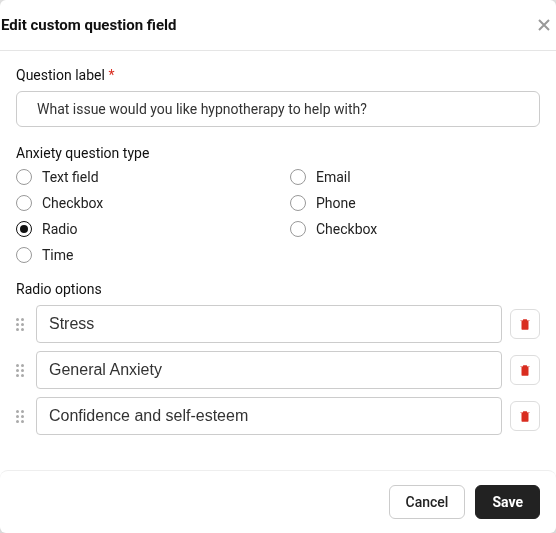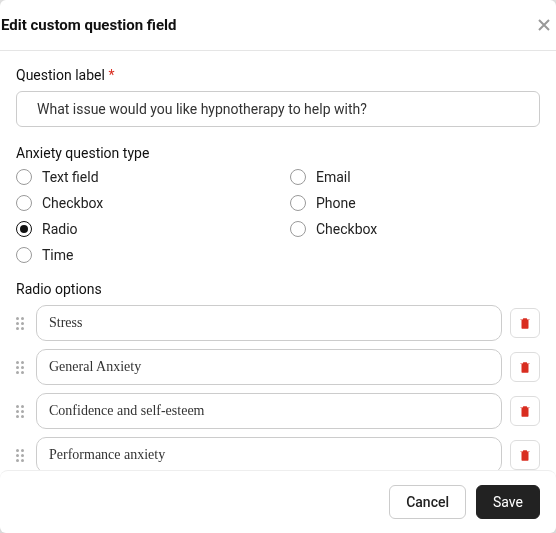--- a/index.html
+++ b/index.html
@@ -118,24 +118,24 @@
       cursor: grab;
       color: #aaa;
       flex-shrink: 0;
     }
     .drag-handle .dots-row { display: flex; gap: 2px; }
     .drag-handle .dot { width: 3px; height: 3px; background: #aaa; border-radius: 50%; }
     .option-input {
       flex: 1;
       padding: 9px 12px;
       border: 1px solid #ccc;
-      border-radius: 10px;
-      font-size: 14px;
+      border-radius: 4px;
+      font-size: 16px;
       color: #333;
-      font-family: Liberation Serif, serif;
+      font-family: Liberation Sans, sans-serif;
     }
     .option-input::placeholder { color: #888; }
     .icon-btn {
       width: 30px;
       height: 30px;
       border: 1px solid #ddd;
       border-radius: 6px;
       background: #fff;
       cursor: pointer;
       display: flex;
@@ -163,21 +163,21 @@
     }
     .btn-secondary {
       background: #fff;
       border: 1px solid #ccc;
       color: #222;
     }
     .btn-primary {
       background: #222;
       border: 1px solid #222;
       color: #fff;
-      font-weight: 400;
+      font-weight: 700;
     }
   </style>
 </head>
 <body>
 
 <div class="modal">
 
   <div class="modal-header">
     <div class="modal-title">Edit custom question field</div>
     <button class="close-btn">
@@ -295,42 +295,20 @@
                 <span class="dot"></span>
               </div>
             </div>
             <input type="text" class="option-input" value="Confidence and self-esteem" style="">
             <button class="icon-btn delete">
               <svg viewBox="0 0 24 24" fill="currentColor">
                 <path d="M6 7h12v13a2 2 0 0 1-2 2H8a2 2 0 0 1-2-2V7zm3-3h6l1 2H8l1-2zM4 6h16v1H4V6z"></path>
               </svg>
             </button>
           </div>
-          <div class="option-row">
-            <div class="drag-handle">
-              <div class="dots-row">
-                <span class="dot"></span>
-                <span class="dot"></span>
-              </div>
-              <div class="dots-row">
-                <span class="dot"></span>
-                <span class="dot"></span>
-              </div>
-              <div class="dots-row">
-                <span class="dot"></span>
-                <span class="dot"></span>
-              </div>
-            </div>
-            <input type="text" class="option-input" value="Performance anxiety" style="">
-            <button class="icon-btn delete">
-              <svg viewBox="0 0 24 24" fill="currentColor">
-                <path d="M6 7h12v13a2 2 0 0 1-2 2H8a2 2 0 0 1-2-2V7zm3-3h6l1 2H8l1-2zM4 6h16v1H4V6z"></path>
-              </svg>
-            </button>
-          </div>
         </div>
     </div>
 
   </div>
 
   <div class="modal-footer">
     <button class="btn btn-secondary">Cancel</button>
     <button class="btn btn-primary">Save</button>
   </div>
 

